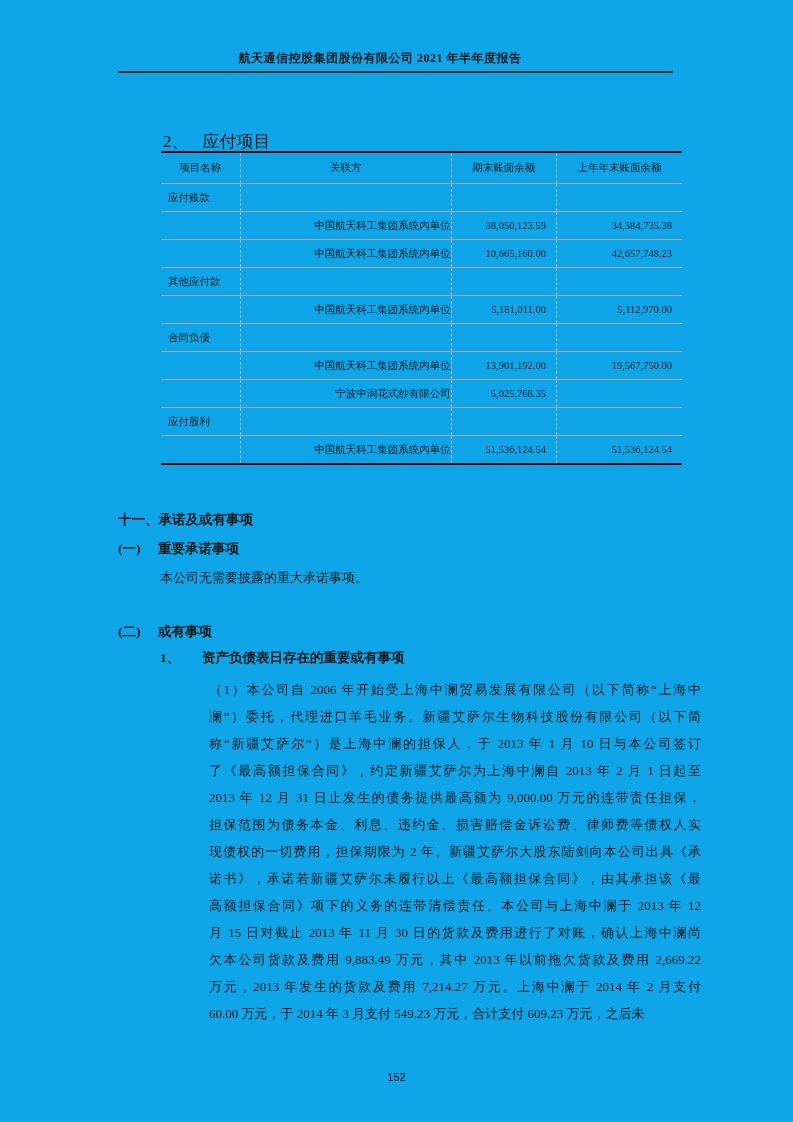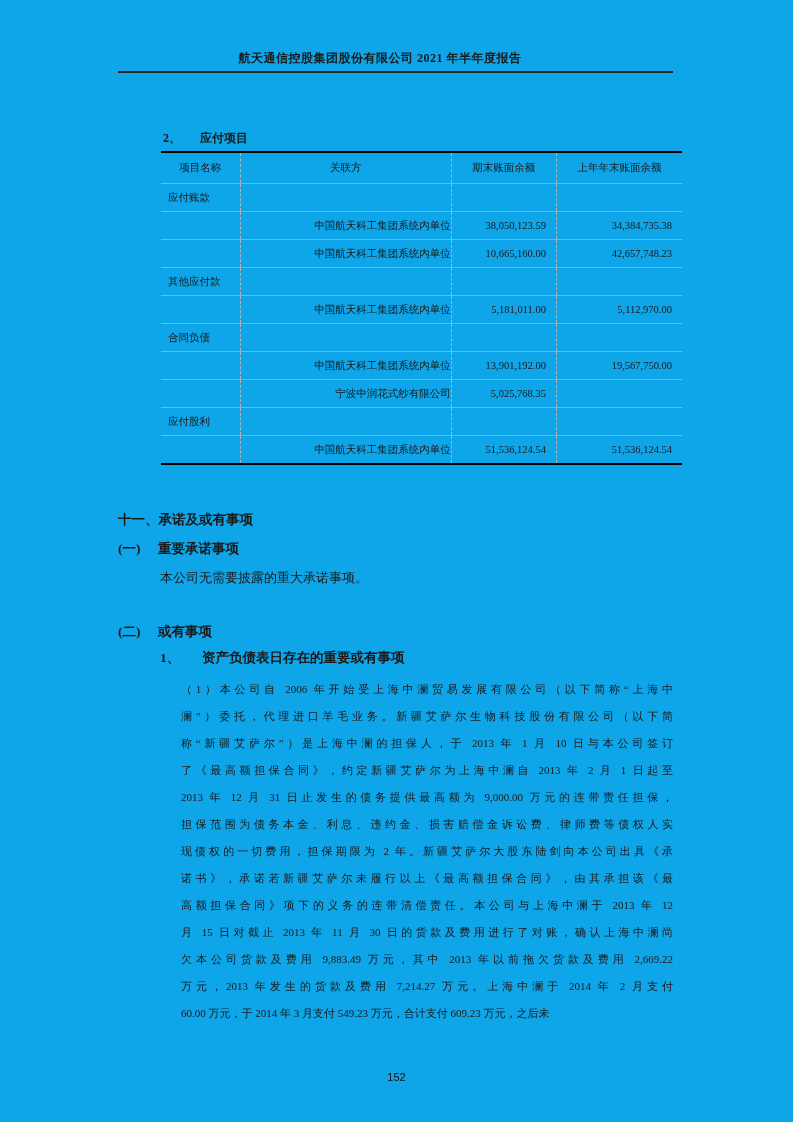--- a/index.html
+++ b/index.html
@@ -8,21 +8,21 @@
     font-family:"Liberation Serif","DejaVu Serif",serif;color:#1a1a1a;
     overflow:hidden;
   }
   
   .doc-title{
     position:absolute;left:0;top:50px;width:760px;text-align:center;
     font-size:12px;font-weight:bold;letter-spacing:.5px;
   }
   .header-rule{position:absolute;left:118px;top:71px;width:555px;height:2px;background:#262626;}
   
-  .sec2{position:absolute;left:163px;top:130px;font-size:12px;font-weight:bold;}
+  .sec2{position:absolute;left:163px;top:130px;font-size:17px;font-weight:normal;}
   .sec2 .num{display:inline-block;min-width:23px;margin-right:14px;}
   
   .ptable{
     position:absolute;left:161px;top:151px;width:521px;
     border-collapse:collapse;table-layout:fixed;
     border-top:2.5px solid #000;border-bottom:2.5px solid #000;
     font-size:10.5px;
   }
   .ptable col.c1{width:15.2%;} .ptable col.c2{width:40.5%;}
   .ptable col.c3{width:20.2%;} .ptable col.c4{width:24.1%;}
@@ -36,21 +36,21 @@
   .ptable td.item{padding-left:7px;text-align:left;font-family:Liberation Mono, monospace;}
   .ptable td.party{padding-left:12px;text-align:right;}
   .ptable td.amt{padding-right:10px;text-align:right;font-family:"Liberation Serif","DejaVu Serif",serif;}
   
   .h-major{position:absolute;left:118px;font-size:13.5px;font-weight:bold;}
   .h-major .hnum{display:inline-block;min-width:40px;}
   .body-line{position:absolute;left:160px;font-size:13px;}
   .h-item{position:absolute;left:160px;font-size:13.5px;font-weight:bold;}
   .h-item .hnum{display:inline-block;min-width:42px;}
   
-  .para{position:absolute;left:181px;top:676px;width:492px;font-size:11px;}
+  .para{position:absolute;left:209px;top:676px;width:492px;font-size:13px;}
   .pline{
     height:27px;line-height:27px;white-space:nowrap;
     text-align:justify;text-align-last:justify;
   }
   .pline.last{text-align-last:left;}
   
   .page-num{
     position:absolute;left:0;top:1071px;width:793px;text-align:center;
     font-size:11px;font-family:"Liberation Sans","DejaVu Sans",sans-serif;color:#111;
   }

